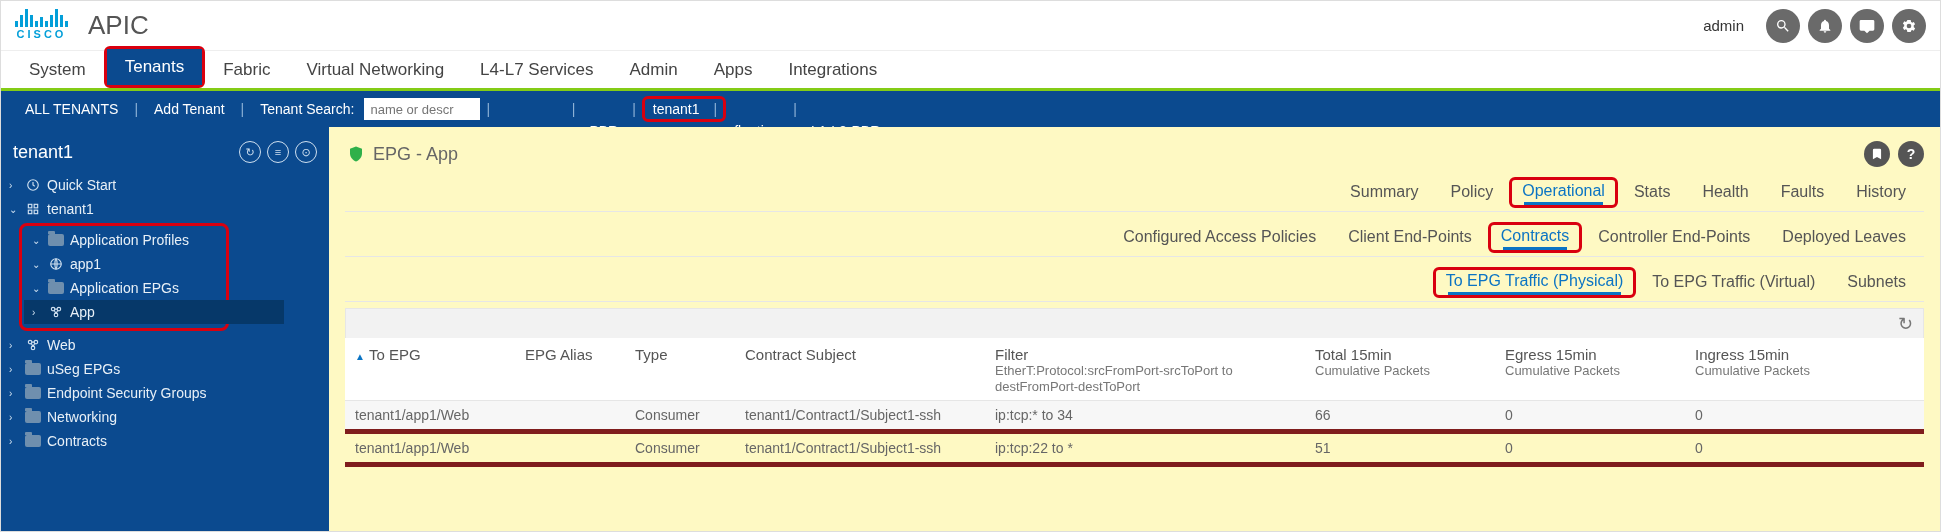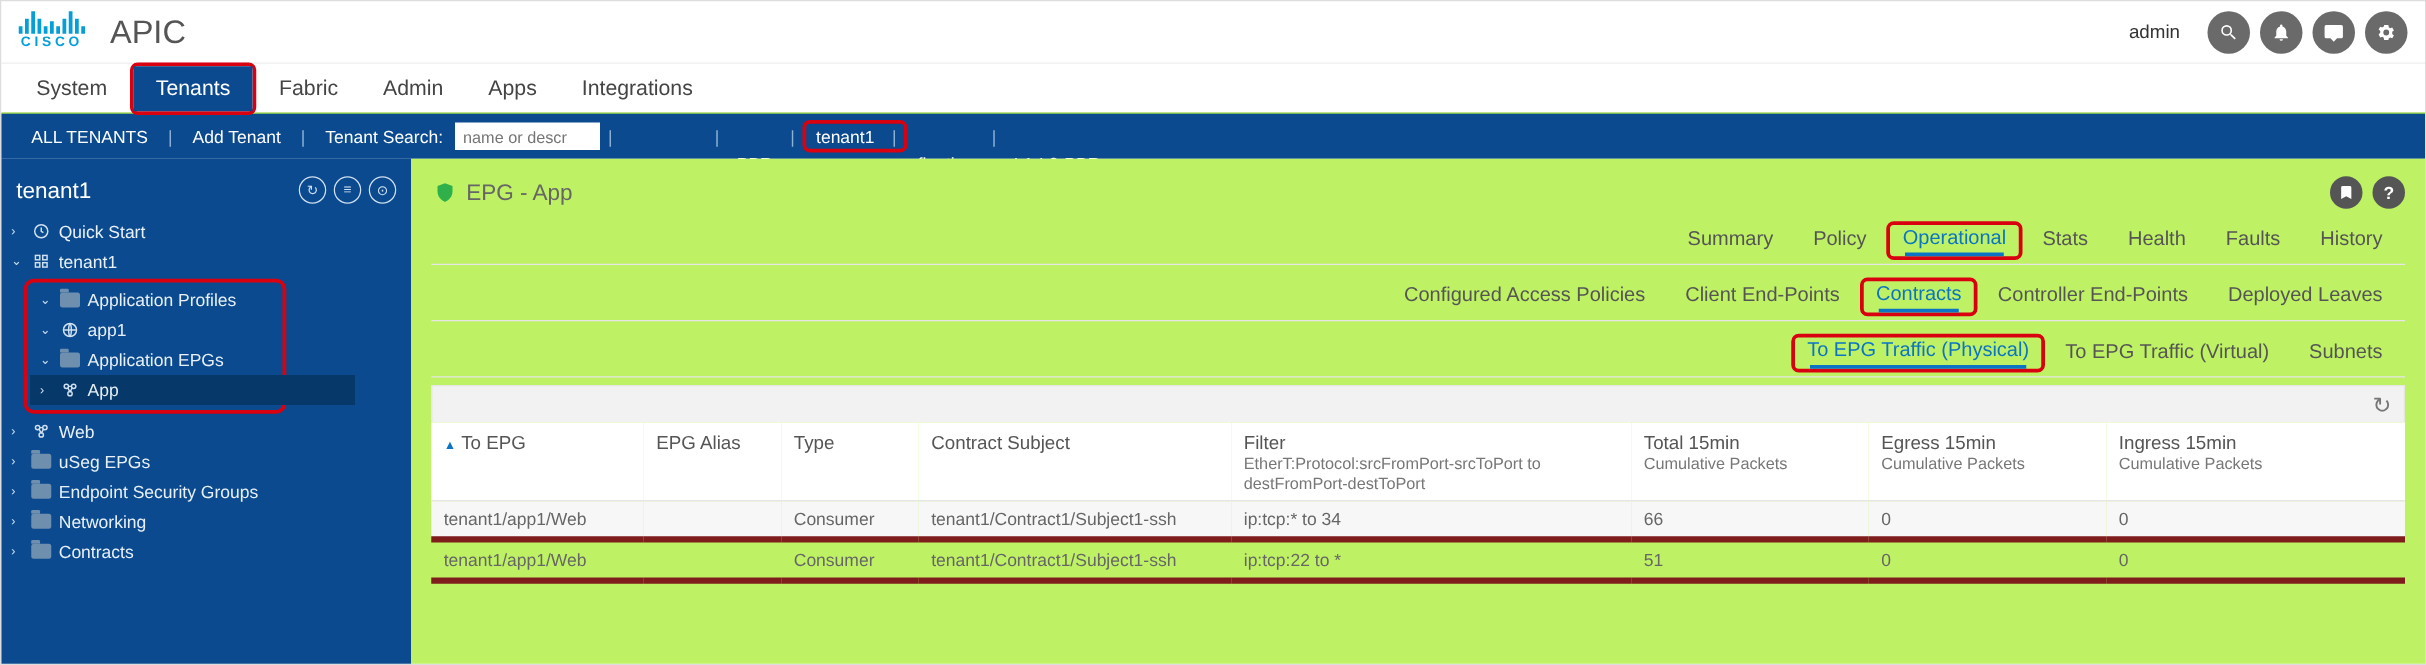--- a/index.html
+++ b/index.html
@@ -11,21 +11,21 @@
   .cisco-bars { display:flex; align-items:flex-end; gap:2px; height:20px;}
   .cisco-bars span { width:3px; background:#049fd9; }
   .cisco-text { color:#049fd9; font-size:11px; letter-spacing:3px; font-weight:bold;}
   .app-title { font-size:26px; color:#555; font-weight:300; margin-left:4px; }
   .topbar-spacer { flex:1; }
   .user-label { margin-right:14px; font-size:15px; color:#333; }
   .top-icon { width:34px; height:34px; border-radius:50%; background:#6a6a6a; display:flex; align-items:center; justify-content:center; margin-left:8px; }
   .top-icon svg { fill:#fff; width:16px; height:16px;}
   
   
-  .mainnav { display:flex; align-items:center; height:40px; padding:0 10px; border-bottom:1px solid #84cc16; gap:0;}
+  .mainnav { display:flex; align-items:flex-end; height:40px; padding:0 10px; border-bottom:3px solid #84cc16; gap:0;}
   .mainnav .nt { padding:8px 18px 8px; font-size:17px; color:#444; cursor:pointer; position:relative;}
   .mainnav .nt.active { background:#0b4a8f; color:#fff;}
   .red-box { border:3px solid #d9000f; border-radius:6px;}
   .mainnav .redwrap { padding:0; border-radius:6px;}
   
   
   .subnav { background:#0b4a8f; color:#fff; height:36px; display:flex; align-items:center; padding:0 14px; font-size:14px; gap:0;}
   .subnav .sn { padding:0 10px; cursor:pointer; white-space:nowrap;}
   .subnav .sep { padding:0 6px; color:#8db2d6;}
   .subnav input { height:22px; width:116px; border:none; padding:0 6px; font-size:13px; }
@@ -46,21 +46,21 @@
   .tree .caret { width:10px; display:inline-block; font-size:10px; color:#cfe0f0;}
   .tree .ic { width:16px; height:14px; display:inline-flex; align-items:center; justify-content:center;}
   .tree .folder { width:16px; height:12px; background:#6f8fae; border-radius:2px; position:relative;}
   .tree .folder:before { content:""; position:absolute; top:-3px; left:0; width:7px; height:3px; background:#6f8fae; border-radius:1px 1px 0 0;}
   .tree .epg-ic svg { width:16px; height:14px; }
   .tree .clock svg, .tree .grid svg, .tree .globe svg { width:14px; height:14px; }
   .pad1 { padding-left:14px;} .pad2{padding-left:30px;} .pad3{padding-left:48px;} .pad4{padding-left:66px;} .pad5{padding-left:84px;}
   .tree .redgroup { margin:2px 4px 2px 6px; padding:2px 2px 4px 2px; border:3px solid #d9000f; border-radius:8px; width:210px;}
   
   
-  .content { flex:1; background:#bef264; padding:10px 16px 0 16px; overflow:hidden;}
+  .content { flex:1; background:#fef9c3; padding:10px 16px 0 16px; overflow:hidden;}
   .crumb { display:flex; align-items:center; gap:8px; padding:4px 0 0 2px;}
   .shield { width:18px; height:18px; }
   .crumb-title { font-size:18px; color:#666; }
   .content-icons { margin-left:auto; display:flex; gap:8px;}
   .rnd { width:26px; height:26px; border-radius:50%; background:#555; color:#fff; display:flex; align-items:center; justify-content:center; font-size:14px; font-weight:bold;}
   .rnd.bookmark svg { width:14px; height:14px; fill:#fff;}
   
   .tabs1, .tabs2, .tabs3 { display:flex; justify-content:flex-end; gap:0; border-bottom:1px solid #e6e6e6; padding:10px 2px 0;}
   .tabs1 .t, .tabs2 .t, .tabs3 .t { padding:6px 16px 10px; font-size:16px; color:#555; cursor:pointer; position:relative;}
   .tabs1 .t.active, .tabs2 .t.active, .tabs3 .t.active { color:#0b74c4;text-align:right; }
@@ -122,20 +122,22 @@
       </svg>
     </div>
 </div>
 
 <div class="mainnav">
   <div class="nt">System</div>
   <div class="redwrap red-box">
       <div class="nt active">Tenants</div>
     </div>
   <div class="nt">Fabric</div>
+  <div class="nt">Virtual Networking</div>
+  <div class="nt">L4-L7 Services</div>
   <div class="nt">Admin</div>
   <div class="nt">Apps</div>
   <div class="nt">Integrations</div>
 </div>
 
 <div class="subnav">
   <span class="sn">ALL TENANTS</span>
   <span class="sep">|</span>
   <span class="sn">Add Tenant</span>
   <span class="sep">|</span>

